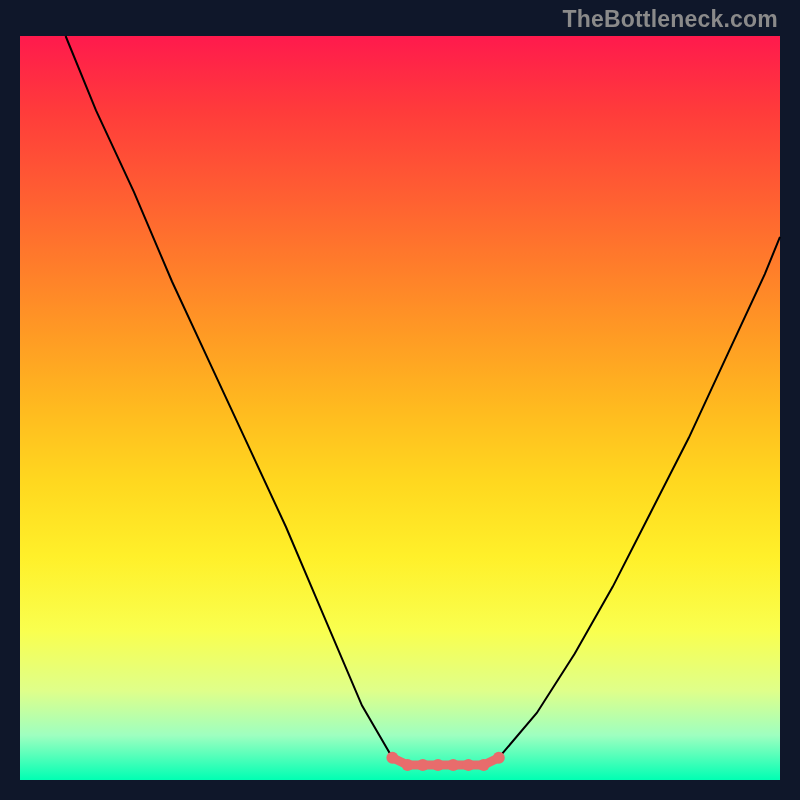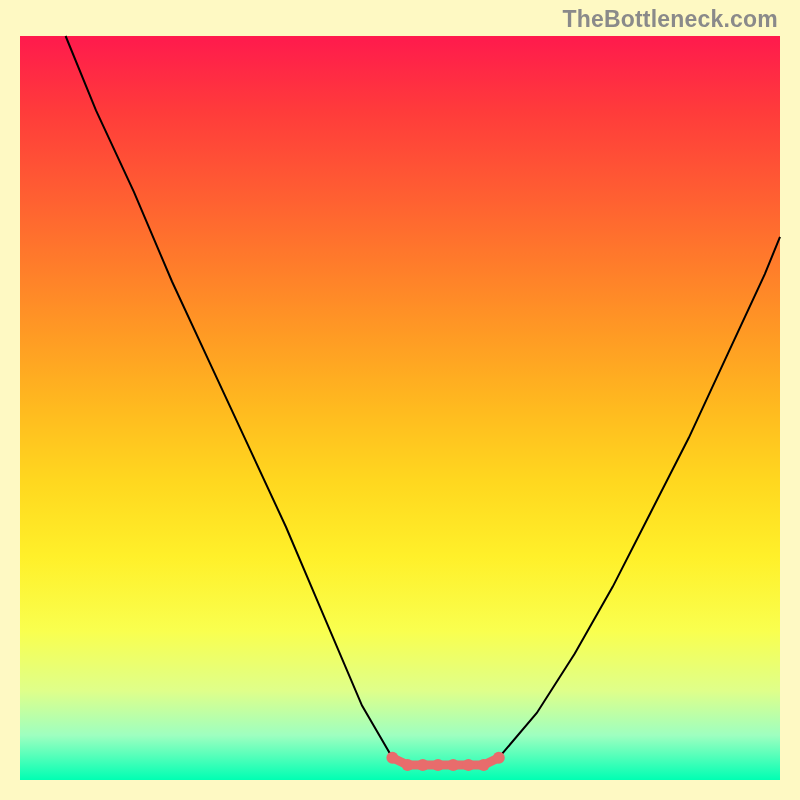--- a/index.html
+++ b/index.html
@@ -9,21 +9,21 @@
     height: 800px;
     background: #000;
     overflow: hidden;
   }
   .frame {
     position: absolute;
     left: 0;
     top: 0;
     width: 800px;
     height: 800px;
-    background: #fef9c3;
+    background: #0f172a;
   }
   .plot {
     position: absolute;
     left: 20px;
     top: 36px;
     width: 760px;
     height: 744px;
     background: linear-gradient(to bottom,
       #ff1a4d 0%,
       #ff3b3b 10%,

